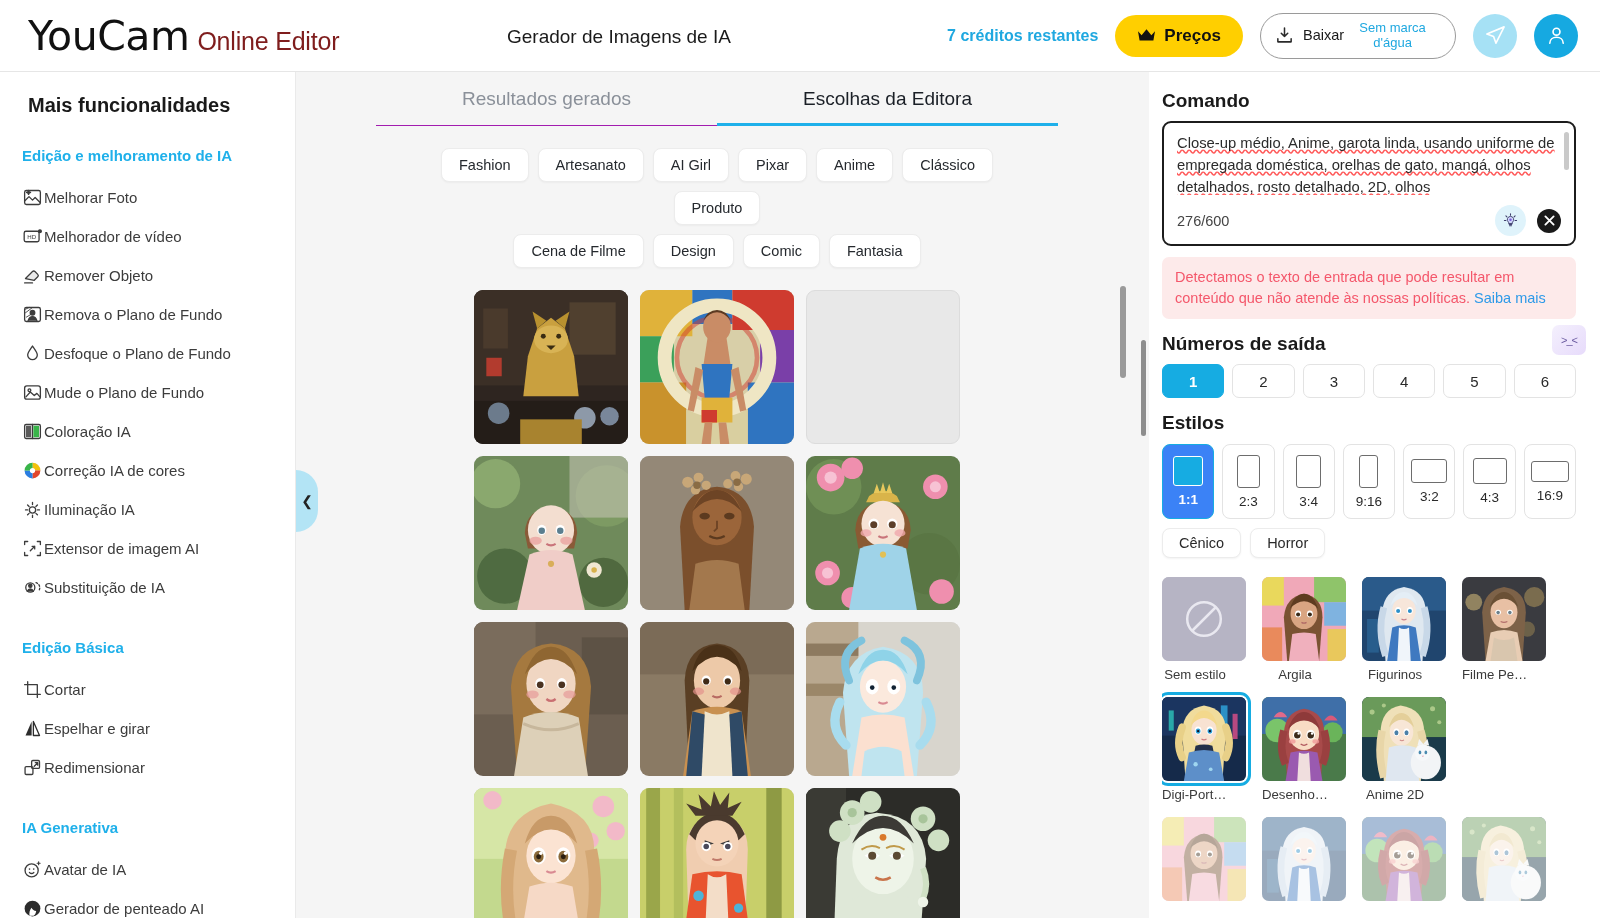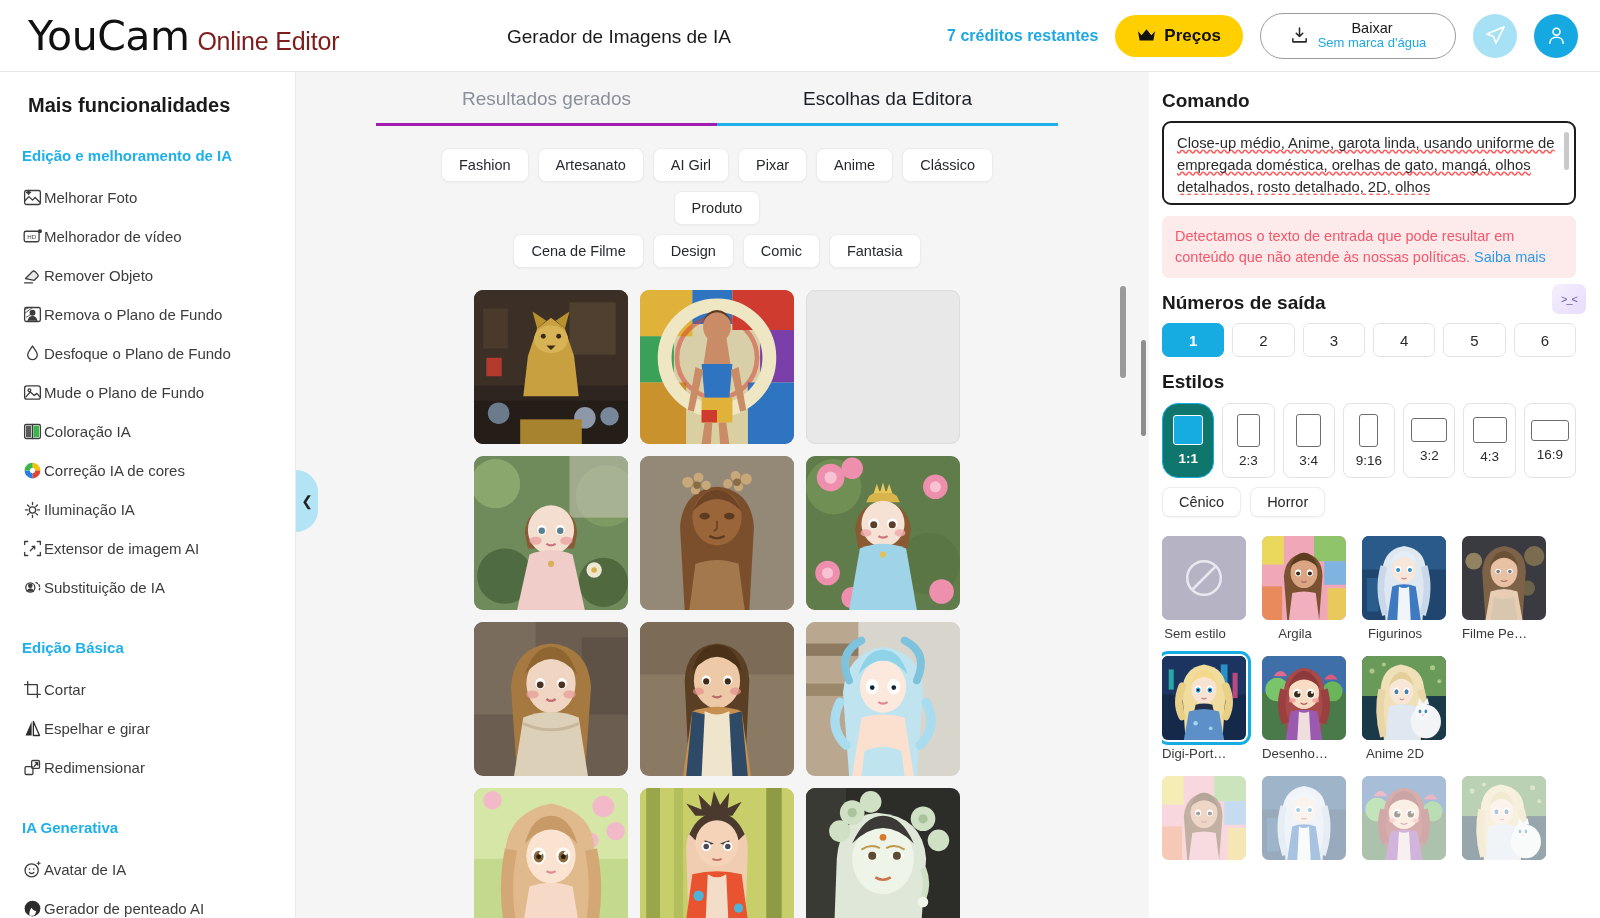--- a/index.html
+++ b/index.html
@@ -26,21 +26,21 @@
   .btn-pricing{
     background:#ffcf00; border:none; border-radius:22px; height:42px; padding:0 22px;
     display:flex; align-items:center; gap:8px; cursor:pointer; font-size:17px; font-weight:600; color:#111;
   }
   .crown{ font-size:15px; line-height:1; }
   .btn-download{
     border:1px solid #9a9a9a; border-radius:24px; height:46px; width:196px; background:#fff;
     display:flex; align-items:center; justify-content:center; gap:9px; cursor:pointer; padding:0 14px;
   }
   .dl-ic{ width:19px;height:19px; flex:0 0 19px; }
-  .dl-txt{ display:flex; flex-direction:column; align-items:center; line-height:1.15; }
+  .dl-txt{ display:flex; flex-direction:row; align-items:center; line-height:1.15; }
   .dl-t1{ font-size:14.5px; color:#1a1a1a; }
   .dl-t2{ font-size:13px; color:#1fa8e0; }
   .circ{ width:44px; height:44px; border-radius:50%; display:flex; align-items:center; justify-content:center; cursor:pointer; }
   .circ.send{ background:#a6e1f5; }
   .circ.user{ background:#16a9e1; }
 
   
   .body{ flex:1; display:flex; min-height:0; }
 
   
@@ -62,21 +62,21 @@
     position:absolute; left:0px; top:398px; width:22px; height:62px; background:#b3e4f5;
     border-radius:0 32px 32px 0; display:flex; align-items:center; justify-content:center;
     cursor:pointer; z-index:12; font-size:14px; color:#222;
   }
 
   
   .center{ flex:1; min-width:0; background:#f5f5f5; position:relative; display:flex; flex-direction:column; }
   .tabs{ display:flex; padding:0 80px; margin-top:16px; }
   .tab{
     flex:1; text-align:center; font-size:19px; padding-bottom:13px; cursor:pointer;
-    color:#8a9099; border-bottom:3px solid #a21caf; white-space:nowrap;
+    color:#8a9099; border-bottom:1px solid #a21caf; white-space:nowrap;
   }
   .tab.active{ color:#1a1f26; border-bottom:3px solid #1fb0ea; font-weight:400; }
 
   .chips{ display:flex; flex-wrap:wrap; justify-content:center; gap:9px; padding:22px 120px 0 120px; }
   .chip{
     background:#fff; border:1px solid #ececec; border-radius:8px; height:34px; padding:0 17px;
     display:flex; align-items:center; font-size:14.5px; color:#25292e; cursor:pointer; white-space:nowrap;
     box-shadow:0 1px 2px rgba(0,0,0,.04);
   }
 
@@ -128,21 +128,21 @@
     flex:1; height:34px; border:1px solid #e3e3e3; border-radius:7px; background:#fff;
     display:flex; align-items:center; justify-content:center; font-size:15px; color:#2a2a2a; cursor:pointer;
   }
   .numbtn.active{ background:#16ace2; border-color:#16ace2; color:#fff; font-weight:600; }
 
   .ratios{ display:flex; gap:8px; margin-top:10px; }
   .ratio{
     width:57px; height:75px; border:1px solid #e3e3e3; border-radius:8px; background:#fff;
     display:flex; flex-direction:column; align-items:center; justify-content:center; gap:6px; cursor:pointer;
   }
-  .ratio.active{ background:#0f766e; border-color:#16ace2;border-radius:16px; }
+  .ratio.active{ background:#3b82f6; border-color:#16ace2; }
   .rshape{ border:1.6px solid #6d6d6d; border-radius:3px; }
   .ratio.active .rshape{ border-color:#fff; background:#16ace2; }
   .rtxt{ font-size:13.5px; color:#2a2a2a; }
   .ratio.active .rtxt{ color:#fff; font-weight:600; }
 
   .tagrow{ display:flex; gap:9px; margin-top:9px; }
   .tag{
     background:#fff; border:1px solid #ececec; border-radius:8px; height:30px; padding:0 16px;
     display:flex; align-items:center; font-size:14.5px; color:#2a2a2a; cursor:pointer;
     box-shadow:0 1px 2px rgba(0,0,0,.05);
@@ -710,20 +710,38 @@
     <div class="right">
       <div class="lgap"></div>
       <div class="pscroll" style="left:3px; top:268px; height:96px; background:#8e8e8e;"></div>
 
       <div class="rpad">
         <div class="rlabel">Comando</div>
 
         <div class="promptbox">
           <div class="prompttext">Close-up médio, Anime, garota linda, usando uniforme de empregada doméstica, orelhas de gato, mangá, olhos detalhados, rosto detalhado, 2D, olhos</div>
           <div class="pscroll"></div>
+          <div class="promptfoot">
+            <span class="counter">276/600</span>
+            <span class="pf-right">
+              <span class="bulb">
+                <svg width="17" height="17" viewBox="0 0 24 24">
+                  <path d="M12 2.6 v2 M5.5 5.4 l1.4 1.4 M18.5 5.4 l-1.4 1.4 M3.4 12 h2 M18.6 12 h2" stroke="#3c3c6b" stroke-width="1.5" stroke-linecap="round" fill="none"></path>
+                  <path d="M12 6.2 a4.6 4.6 0 0 0 -2.7 8.3 v1.8 h5.4 v-1.8 A4.6 4.6 0 0 0 12 6.2z" fill="#cfd6fb" stroke="#3c3c6b" stroke-width="1.3"></path>
+                  <path d="M10.2 17.6 h3.6 M10.6 19.4 h2.8" stroke="#3c3c6b" stroke-width="1.4" stroke-linecap="round"></path>
+                  <circle cx="12" cy="11" r="1.7" fill="#7a5bd8"></circle>
+                </svg>
+              </span>
+              <span class="xbtn">
+                <svg width="11" height="11" viewBox="0 0 12 12">
+                    <path d="M1.5 1.5 L10.5 10.5 M10.5 1.5 L1.5 10.5" stroke="#fff" stroke-width="2" stroke-linecap="round"></path>
+                  </svg>
+              </span>
+            </span>
+          </div>
         </div>
 
         <div class="warn">
           <span>Detectamos o texto de entrada que pode resultar em conteúdo que não atende às nossas políticas. </span><a>Saiba mais</a>
         </div>
       </div>
 
       <div class="rpad" style="padding-top:14px; position:relative;">
         <div class="exp-badge">&gt;_&lt;</div>
         <div class="rlabel">Números de saída</div>

